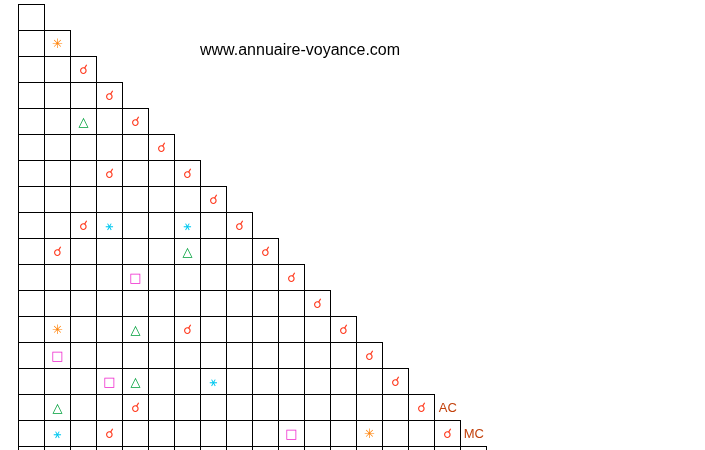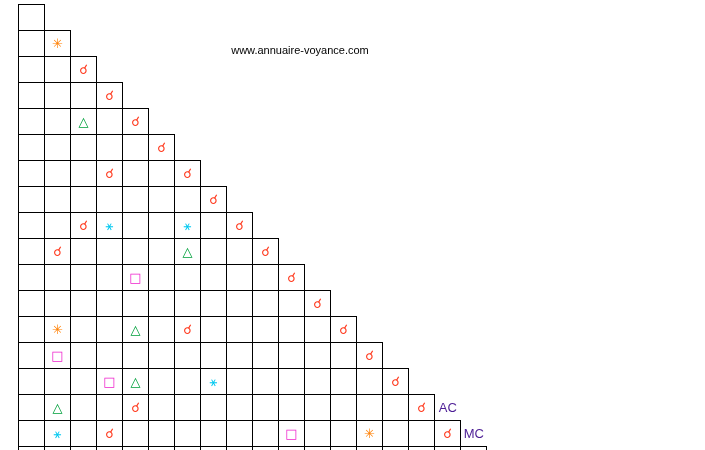--- a/index.html
+++ b/index.html
@@ -18,35 +18,35 @@
   table.aspgrid td{
     width:25px;height:25px;
     padding:0;margin:0;
     text-align:center;
     vertical-align:middle;
     font-size:13px;
     line-height:25px;
   }
   td.cell{border:1px solid #000;background:#fff;}
   td.diag{border:1px solid #000;background:#fff;}
-  td.labelcell{border:none;background:transparent;text-align:left;font-size:11px;color:#4c1d95;padding-left:2px;}
+  td.labelcell{border:none;background:transparent;text-align:left;font-size:11px;color:#c2410c;padding-left:2px;}
 
   .glyph{font-family:"DejaVu Sans", sans-serif;font-size:15px;line-height:25px;color:#000;}
   .asp{font-family:"DejaVu Sans", sans-serif;font-size:13px;line-height:25px;}
   .a-conj{color:#ff3b1f;}      
   .a-opp{color:#ff7f00;}       
   .a-tri{color:#00a03c;}       
   .a-squ{color:#ee22cc;}       
   .a-sex{color:#00c8f0;}       
 
   
   #caption{
     position:absolute;left:190px;top:42px;
     width:220px;text-align:center;
-    font-size:11px;color:#000;line-height:16px;
+    font-size:16px;color:#000;line-height:16px;
   }
 
   
   #right{
     position:absolute;left:455px;top:4px;
     width:245px;
   }
   table.pos{border-collapse:collapse;width:245px;}
   table.pos td{
     padding:0;

